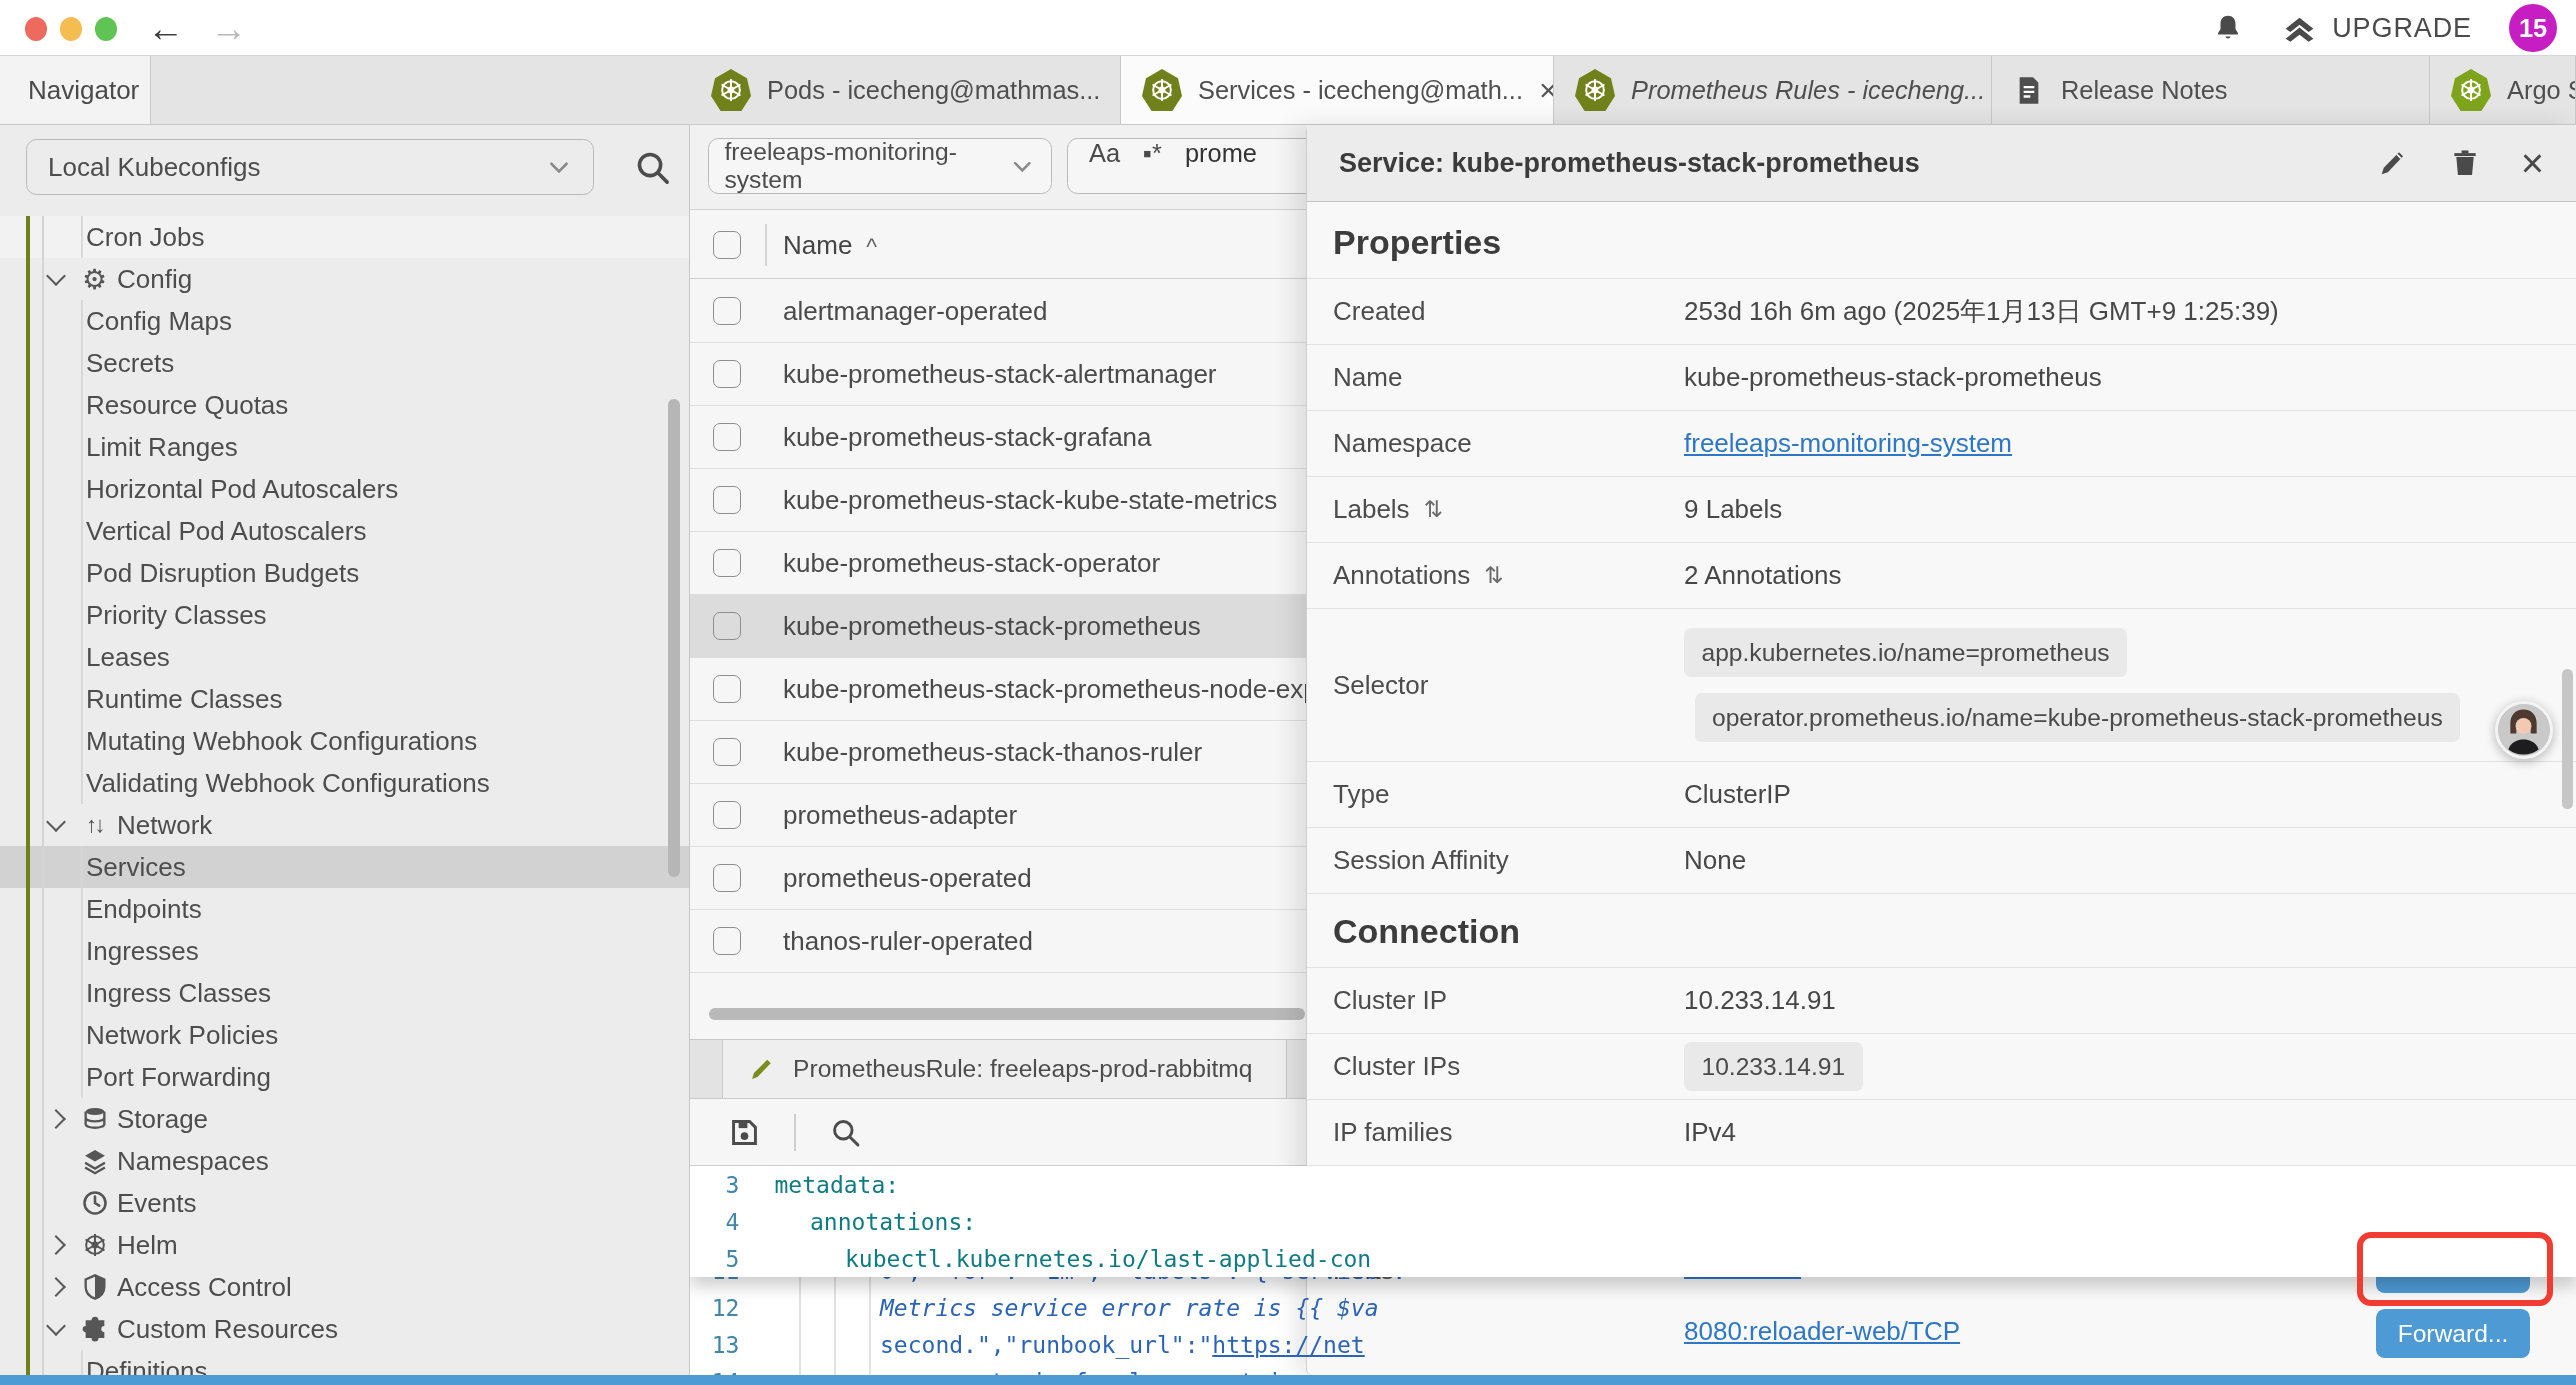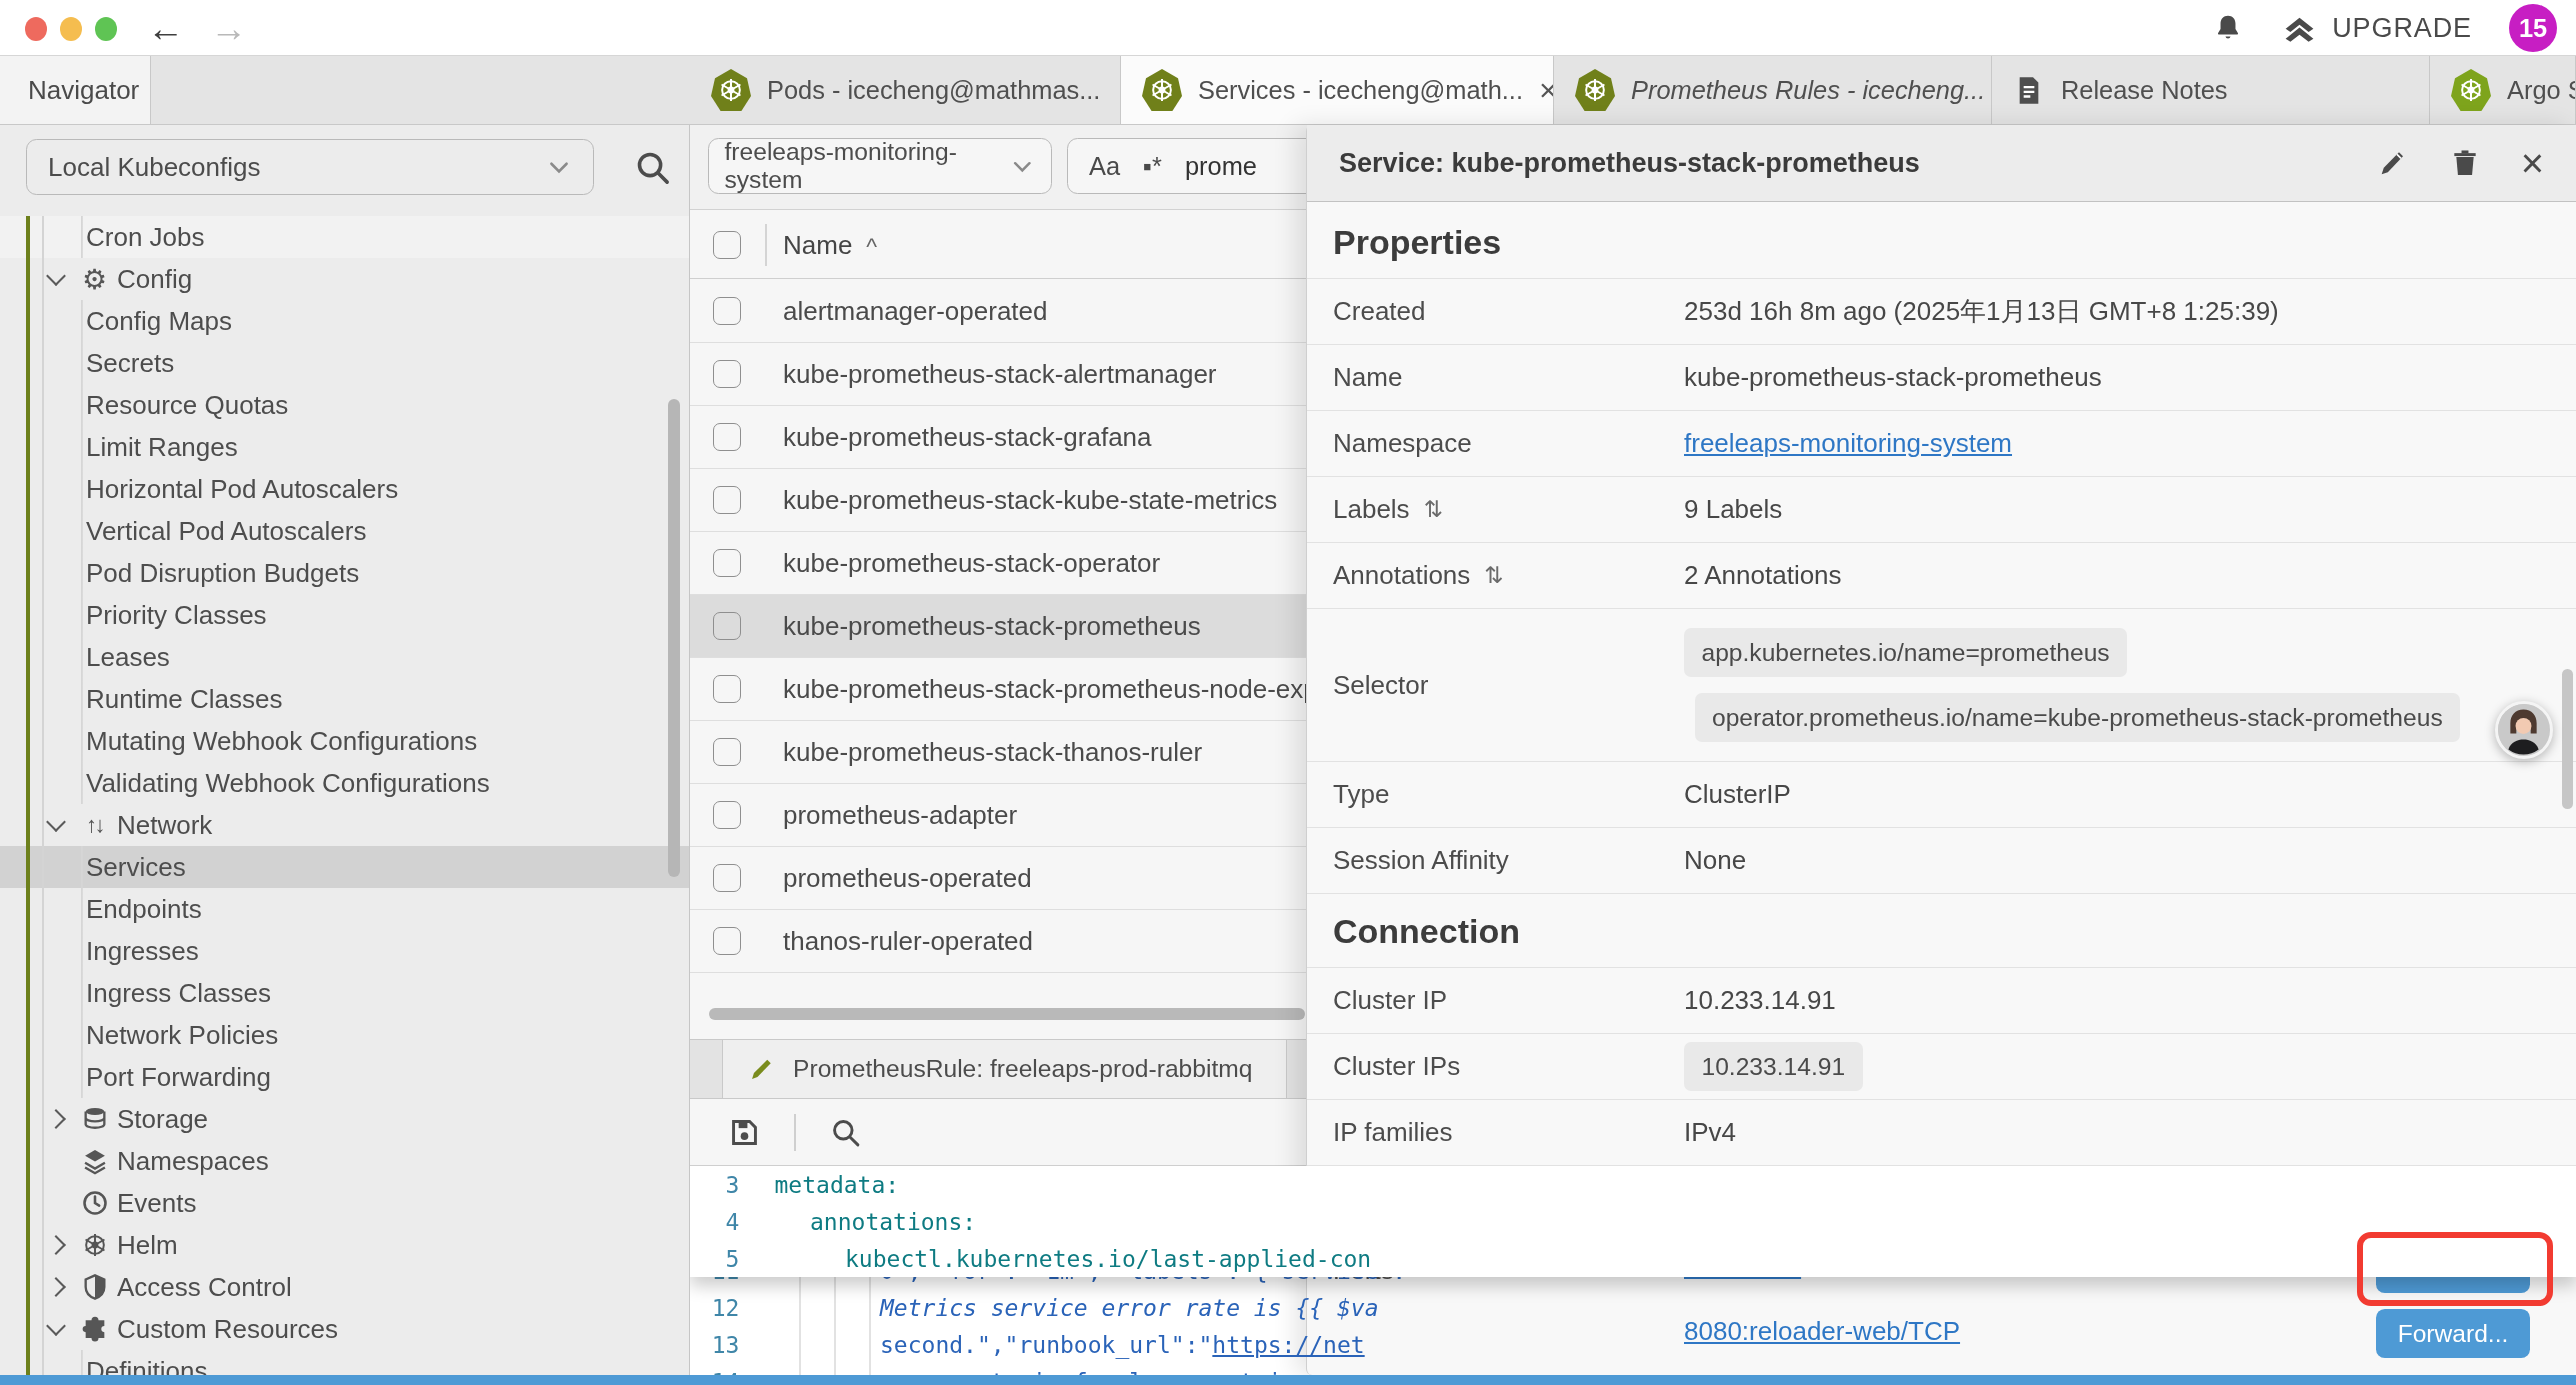--- a/index.html
+++ b/index.html
@@ -63,21 +63,21 @@
            font-size:26px; color:#565656; }
   .tree-scroll { position:absolute; right:8.8px; width:12.3px; top:274px; height:478px; background:#b6b6b6; border-radius:6.1px; z-index:3; }
 
   
   #middle { position:absolute; left:690px; top:125px; right:0; bottom:10.5px; background:#f6f6f6; }
   .filter-row { position:absolute; left:0; right:0; top:0; height:85px; background:#f1f1f1; border-bottom:1.8px solid #d2d2d2; }
   .ns-select { position:absolute; left:17.5px; top:13px; width:344px; height:56px; border:1.8px solid #b9b9b9; border-radius:10.5px;
                display:flex; align-items:center; padding:0 16px; font-size:24.6px; color:#4c4c4c; background:#f6f6f6; }
   .ns-select .chev-svg { margin-left:auto; }
   .search-box { position:absolute; left:377px; top:13px; width:302px; height:56px; border:1.8px solid #b9b9b9; border-radius:10.5px;
-                display:flex; align-items:center; gap:23px; padding:0 21px; font-size:25.4px; background:#f6f6f6; }
+                display:flex; gap:23px; padding:0 21px; font-size:25.4px; background:#f6f6f6; }
   .search-box .toggle { color:#4a4a4a; }
   .search-box .query { color:#333; }
   .list-header { position:absolute; left:0; right:0; top:87px; height:67px; display:flex; align-items:center; border-bottom:1.8px solid #cfcfcf; }
   .col-divider { position:absolute; left:75px; top:12.3px; bottom:12.3px; width:1.8px; background:#d4d4d4; }
   .checkbox { flex:none; width:28px; height:28px; border:1.8px solid #8f8f8f; border-radius:7px; margin-left:23px; }
   .hdr-name { margin-left:42px; font-size:26px; color:#454545; }
   .sort-caret { margin-left:14px; font-size:23px; color:#666; transform:translateY(1.8px); }
   #rows { position:absolute; left:0; right:0; top:155px; }
   .lrow { height:63px; display:flex; align-items:center; border-bottom:1.8px solid #dedede; font-size:26px; color:#4a4a4a; }
   .lrow .lname { margin-left:42px; white-space:nowrap; }
@@ -552,21 +552,21 @@
       </span>
       <span class="panel-close">×</span>
     </div>
   </div>
   <div id="panel-body">
       <div class="prow heading">Properties</div>
       <div class="prow">
         <span class="plabel">
           <span>Created</span>
         </span>
-        <span class="pvalue">253d 16h 8m ago (2025年1月13日 GMT+8 1:25:39)</span>
+        <span class="pvalue">253d 16h 6m ago (2025年1月13日 GMT+9 1:25:39)</span>
       </div>
       <div class="prow">
         <span class="plabel">
           <span>Name</span>
         </span>
         <span class="pvalue">kube-prometheus-stack-prometheus</span>
       </div>
       <div class="prow">
         <span class="plabel">
           <span>Namespace</span>

